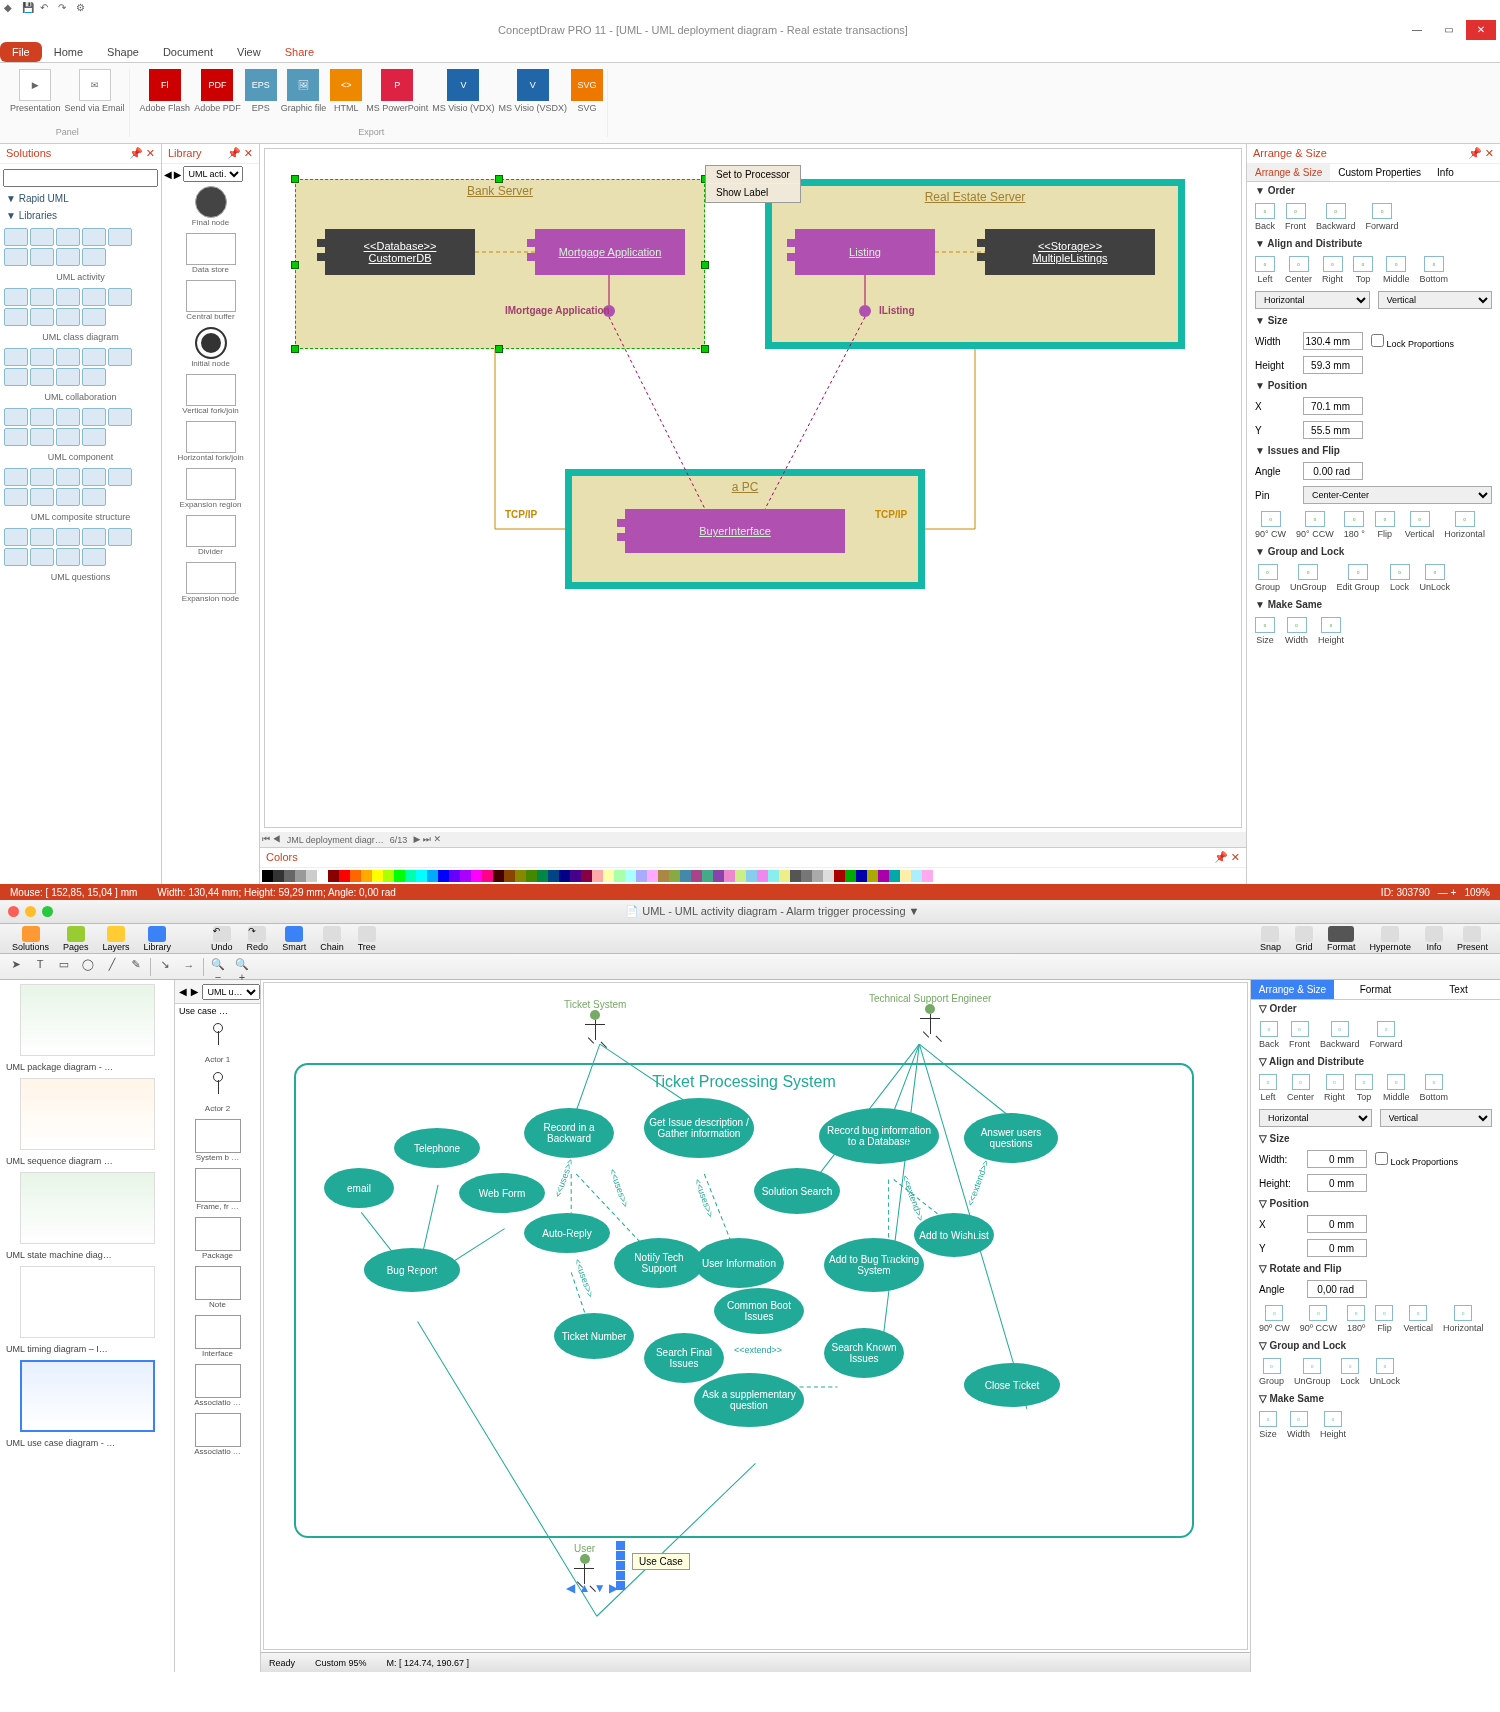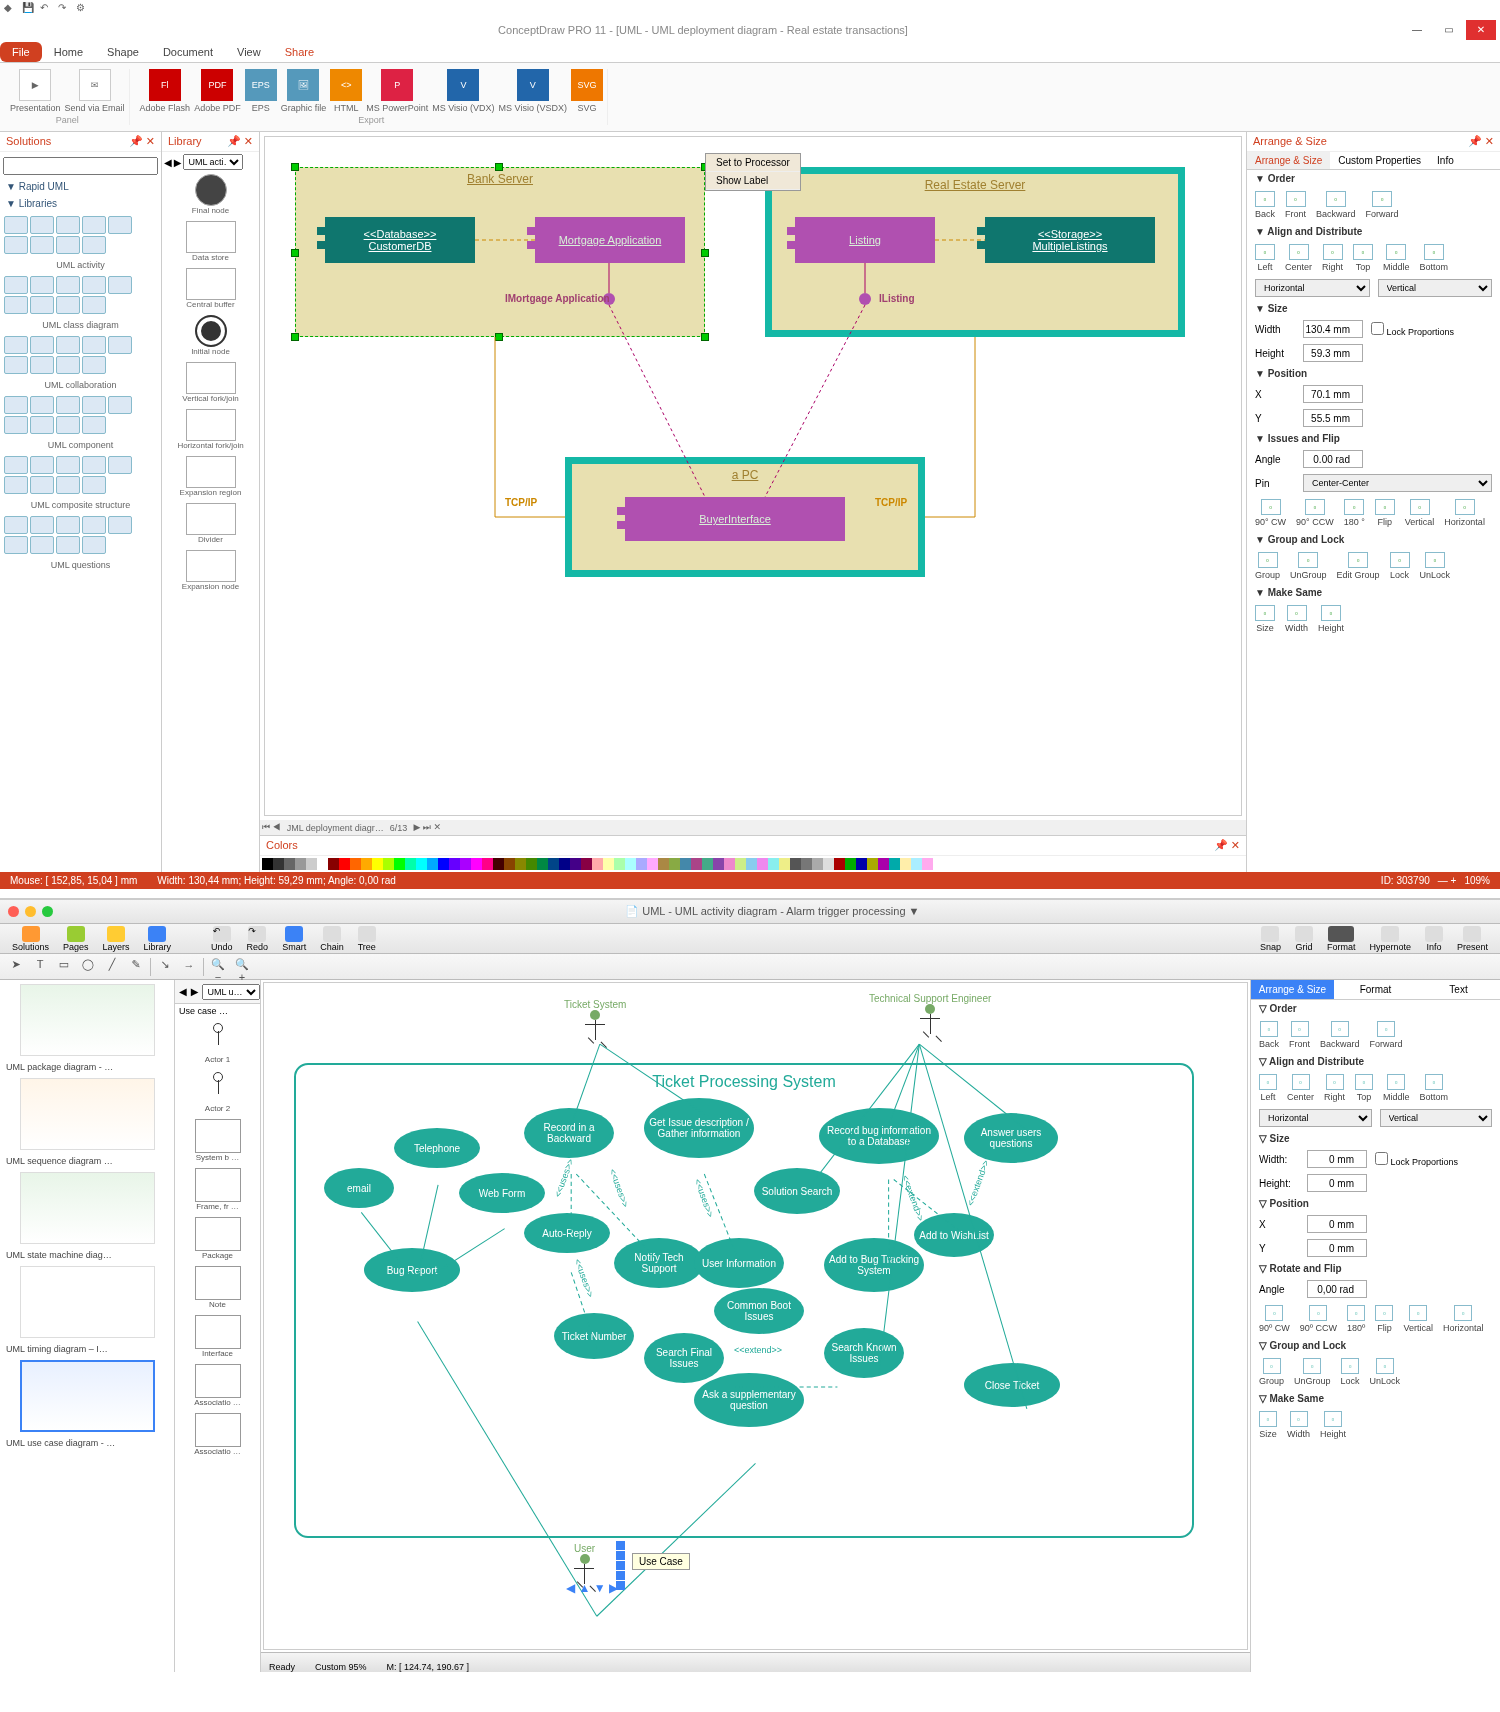--- a/index.html
+++ b/index.html
@@ -27,21 +27,21 @@
 .ribbon-big { display: flex; flex-direction: column; align-items: center; gap: 2px; }
 .ribbon-ico { width: 32px; height: 32px; background: #fff; border: 1px solid #ccc; display: flex; align-items: center; justify-content: center; font-size: 9px; }
 .ribbon-ico.pdf { background: #c00; color:#fff; border:none; }
 .ribbon-ico.html { background: #e80; color:#fff; border:none; }
 .ribbon-ico.ppt { background: #d24; color:#fff; border:none; }
 .ribbon-ico.vsd { background: #26a; color:#fff; border:none; }
 .ribbon-ico.svg { background: #e70; color:#fff; border:none; }
 .ribbon-ico.eps { background: #59b; color:#fff; border:none; }
 .ribbon-label { font-size: 9px; }
 .ribbon-row { display:flex; gap:4px; }
-.ribbon-section-label { font-size:9px; color:#999; margin-top:2px; }
+.ribbon-section-label { font-size:9px; color:#999; margin-top:14px; }
 
 .main-area { display: flex; height: 740px; }
 
 .solutions { width: 162px; border-right: 1px solid #ccc; display: flex; flex-direction: column; }
 .panel-title { background: #fff; color: #d04020; font-size: 11px; padding: 3px 6px; border-bottom: 1px solid #eee; display:flex; justify-content:space-between; }
 .sol-search { padding: 3px; }
 .sol-search input { width: 100%; height: 18px; font-size: 10px; }
 .sol-section { padding: 3px 6px; font-size: 10px; color: #357; }
 .sol-grid { display: flex; flex-wrap: wrap; padding: 4px; gap: 2px; }
 .sol-item { width: 24px; height: 18px; background: #dce8f4; border: 1px solid #8bc; border-radius: 2px; }
@@ -57,21 +57,21 @@
 .lib-shape.round { border-radius: 50%; background: #444; width:32px; height:32px; }
 .lib-shape.round-white { border-radius: 50%; background: #fff; width:32px; height:32px; border:2px solid #333; box-shadow: inset 0 0 0 4px #fff, inset 0 0 0 20px #333; }
 .lib-name { font-size: 8px; color: #666; }
 
 .canvas-wrap { flex: 1; display: flex; flex-direction: column; }
 .canvas { flex: 1; background: #fff; position: relative; overflow: hidden; border: 1px solid #ccc; margin:4px; }
 .node3d { position: absolute; background: #e8e0b0; border: 7px solid #14b8a6; }
 .node3d-title { text-align: center; font-size: 12px; color: #a08030; text-decoration: underline; padding: 4px; }
 .node3d.selected { border: 1px dashed #0a0; }
 .handle { position:absolute; width:8px; height:8px; background:#0c0; border:1px solid #060; }
-.comp { position: absolute; background: #0f766e; display: flex; align-items: center; justify-content: center; color: #fff; font-size: 11px; text-decoration: underline; }
+.comp { position: absolute; background: #404040; display: flex; align-items: center; justify-content: center; color: #fff; font-size: 11px; text-decoration: underline; }
 .comp.purple { background: #b050b0; color:#d8f0d8; }
 .comp .tabs { position:absolute; left:-8px; top:10px; width:12px; height:8px; background:inherit; }
 .comp .tabs2 { position:absolute; left:-8px; top:24px; width:12px; height:8px; background:inherit; }
 .port { position:absolute; width:12px; height:12px; background:#b050b0; border-radius:50%; }
 .conn-label { position:absolute; font-size:10px; color:#a04070;font-weight:bold; }
 .contextmenu { position:absolute; background:#f0e8d8; border:1px solid #999; font-size:10px; }
 .contextmenu div { padding: 3px 10px; border-bottom:1px solid #eee; }
 
 .scrolltabs { font-size: 9px; padding: 2px; color: #666; background: #f0f0f0; display:flex; gap:6px; align-items:center; }
 
@@ -126,21 +126,21 @@
 .mac-lib-item { text-align:center; padding:3px; }
 .mac-lib-shape { width:46px; height:34px; margin:auto; border:1px solid #999; background:#fff; }
 .mac-lib-shape.actor { border:none; position:relative; }
 .mac-lib-shape.actor::before { content:""; position:absolute; left:50%; top:2px; width:8px; height:8px; border:1px solid #333; border-radius:50%; transform:translateX(-50%);}
 .mac-lib-shape.actor::after { content:""; position:absolute; left:50%; top:10px; width:1px; height:14px; background:#333; }
 .mac-lib-lbl { font-size:8px; color:#555; }
 
 .mac-canvas-wrap { flex:1; display:flex; flex-direction:column; }
 .mac-tabs { height:24px; display:flex; align-items:center; padding:2px 4px; font-size:10px; background:#f5f5f5; border-bottom:1px solid #ccc; gap:4px; }
 .mac-canvas { flex:1; background:#fff; position:relative; overflow:hidden; border:1px solid #ccc; margin:2px; }
-.mac-status { height:20px; font-size:9px; display:flex; align-items:flex-end; padding:0 8px; gap:20px; background:linear-gradient(#f5f5f5,#e0e0e0); border-top:1px solid #bbb; }
+.mac-status { height:20px; font-size:9px; display:flex; align-items:center; padding:0 8px; gap:20px; background:linear-gradient(#f5f5f5,#e0e0e0); border-top:1px solid #bbb; }
 
 .sys-box { position:absolute; border:2px solid #2a9; border-radius:14px; }
 .sys-title { position:absolute; top:8px; left:50%; transform:translateX(-50%); color:#2a9; font-size:16px; }
 .usecase { position:absolute; background:#2a9; color:#fff; border-radius:50%; display:flex; align-items:center; justify-content:center; text-align:center; font-size:10px; padding:4px; }
 .actor-fig { position:absolute; text-align:center; font-size:10px; color:#7a6; }
 .actor-head { width:10px; height:10px; background:#7a6; border-radius:50%; margin:0 auto; }
 .actor-body { width:1px; height:20px; background:#333; margin:0 auto; position:relative; }
 .actor-body::before { content:""; position:absolute; top:4px; left:-10px; width:20px; height:1px; background:#333; }
 .actor-body::after { content:""; position:absolute; top:20px; left:-8px; width:8px; height:1px; background:#333; transform:rotate(45deg); box-shadow: 12px -6px 0 #333; }
 .clabel { position:absolute; font-size:9px; color:#2a9; }

